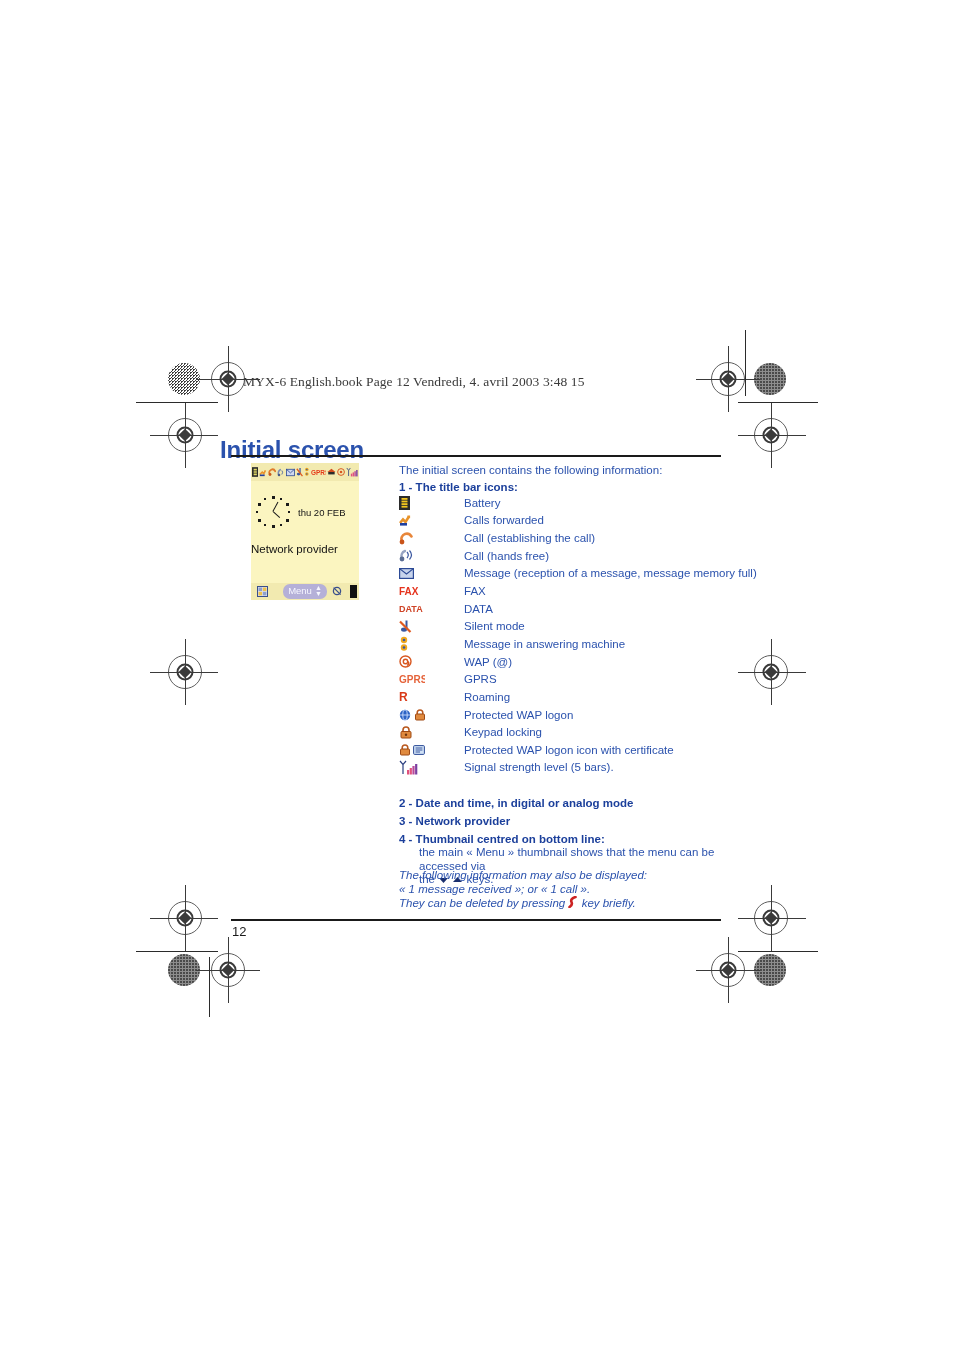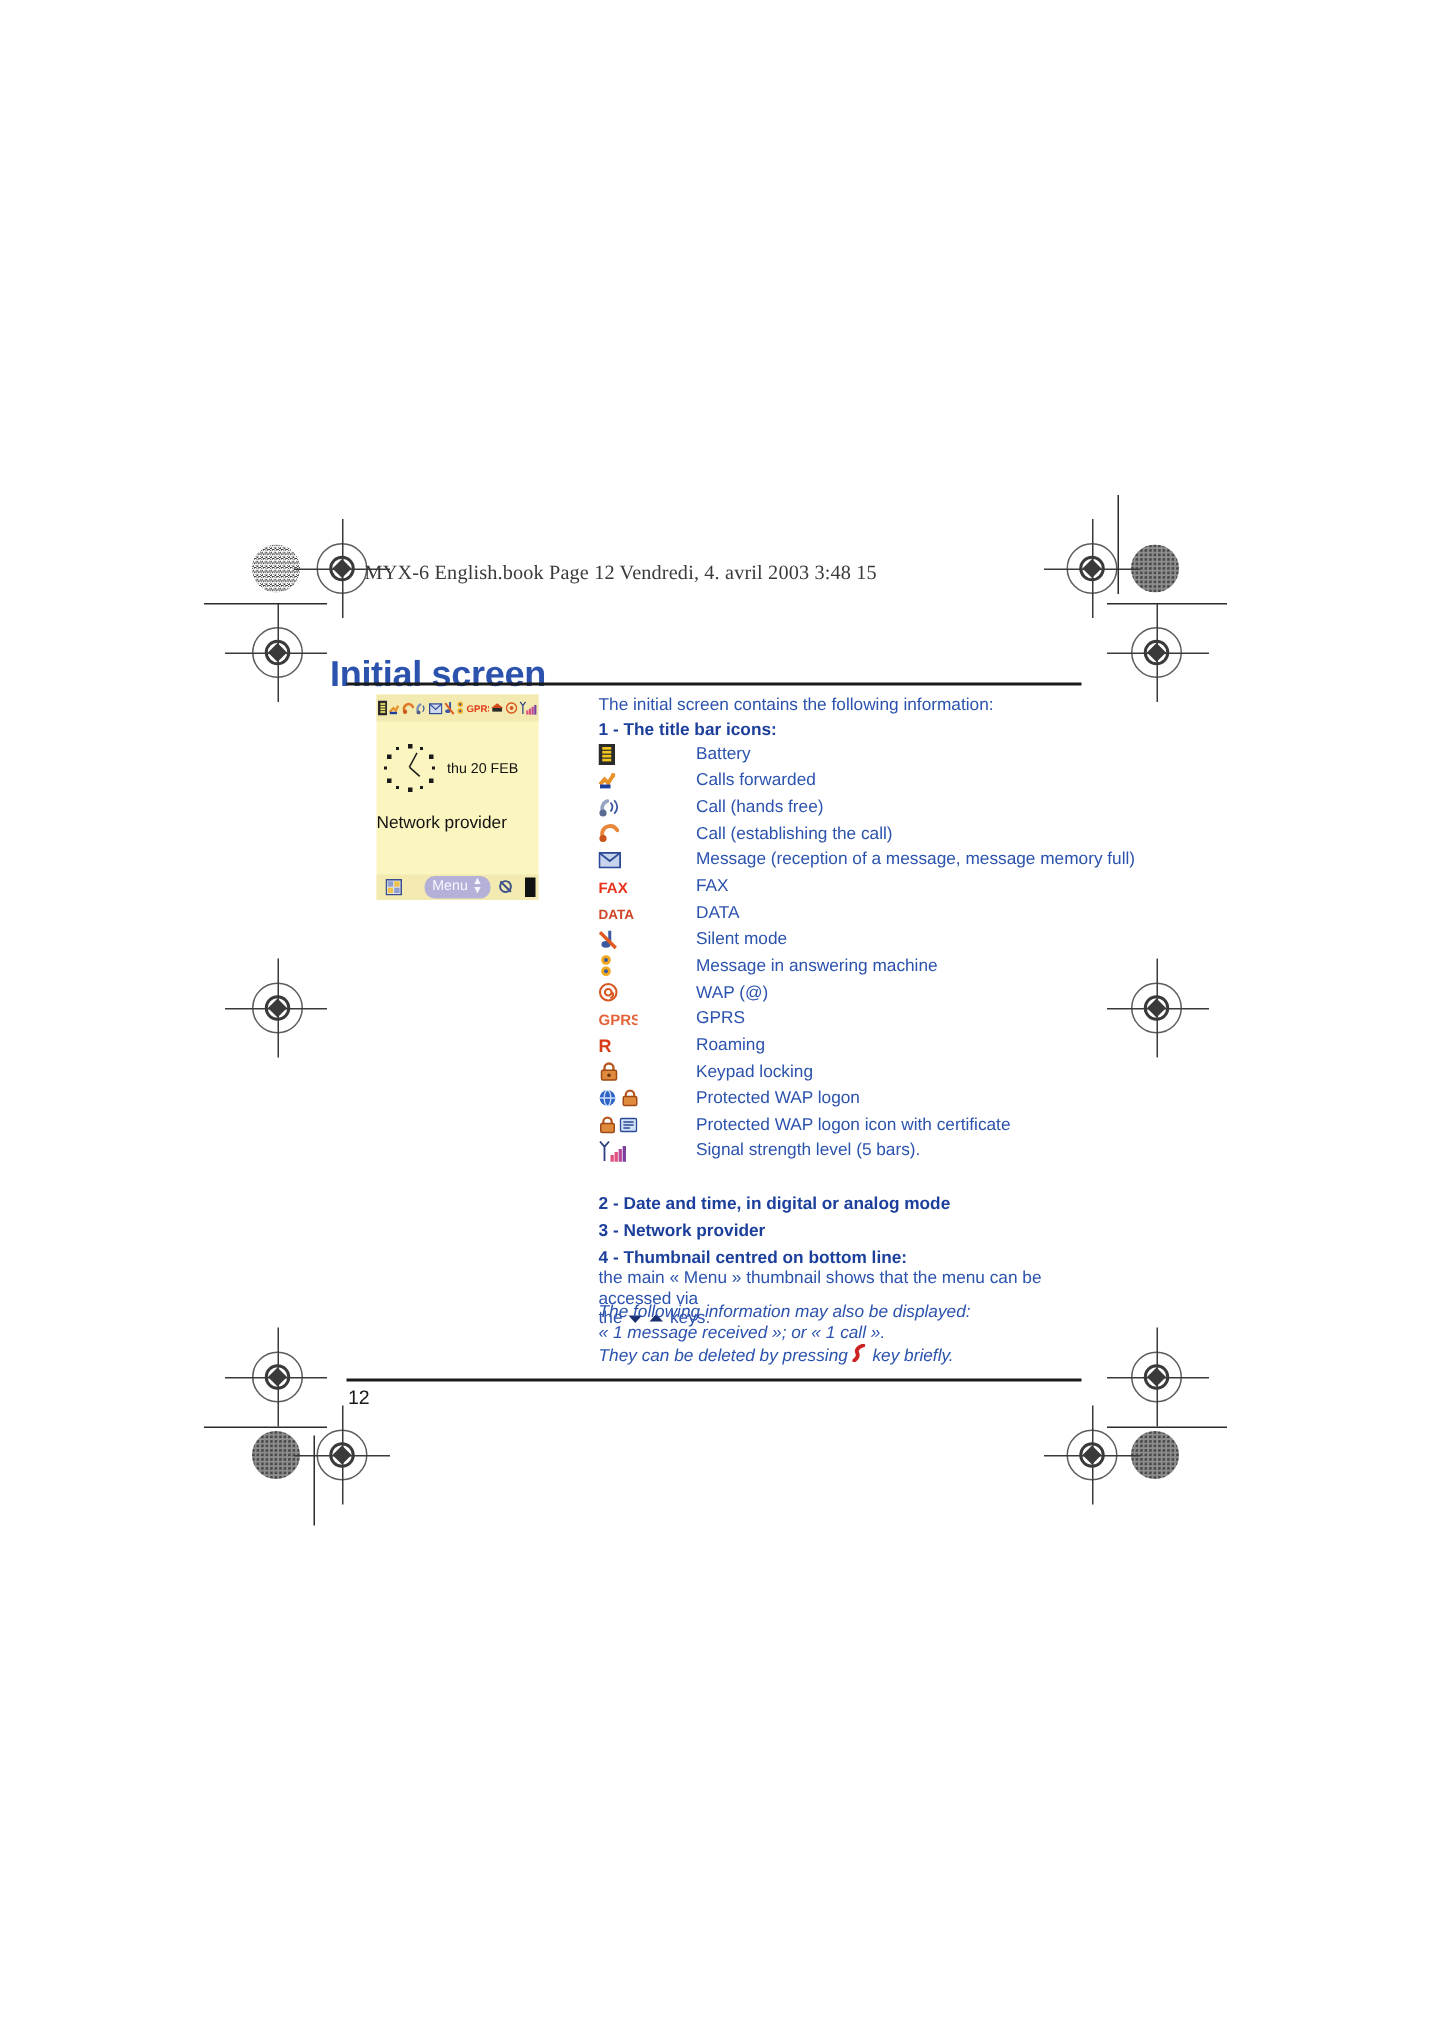--- a/index.html
+++ b/index.html
@@ -439,37 +439,37 @@
           <rect x="1" y="9" width="7" height="2.6" fill="#1f3f9e"></rect>
           <rect x="8.5" y="1.5" width="2.6" height="2.6" fill="#e8932a"></rect>
         </svg>
     </span>
     <span class="icon-label">Calls forwarded</span>
   </div>
 
   <div class="icon-row">
     <span class="icon-cell">
       <svg width="14" height="13" viewBox="0 0 14 13">
+          <path d="M3 9 C1.5 6.5 3 3 6 2 C8.5 1.2 11 2.2 12.5 4.5" stroke="#e8863a" stroke-width="2.6" fill="none" stroke-linecap="round"></path>
+          <circle cx="3" cy="10" r="2.4" fill="#c9541a"></circle>
+        </svg>
+    </span>
+    <span class="icon-label">Call (establishing the call)</span>
+  </div>
+
+  <div class="icon-row">
+    <span class="icon-cell">
+      <svg width="14" height="13" viewBox="0 0 14 13">
           <path d="M3 9 C1.5 6.5 3 3 6 2" stroke="#97a4c2" stroke-width="2.4" fill="none" stroke-linecap="round"></path>
           <circle cx="3" cy="10" r="2.4" fill="#5a6c93"></circle>
           <path d="M8 3 q2.6 3 0 6" stroke="#3a57a0" stroke-width="1.2" fill="none"></path>
           <path d="M10.5 1.5 q4 4.5 0 9" stroke="#3a57a0" stroke-width="1.2" fill="none"></path>
         </svg>
     </span>
     <span class="icon-label">Call (hands free)</span>
-  </div>
-
-  <div class="icon-row">
-    <span class="icon-cell">
-      <svg width="14" height="13" viewBox="0 0 14 13">
-          <path d="M3 9 C1.5 6.5 3 3 6 2 C8.5 1.2 11 2.2 12.5 4.5" stroke="#e8863a" stroke-width="2.6" fill="none" stroke-linecap="round"></path>
-          <circle cx="3" cy="10" r="2.4" fill="#c9541a"></circle>
-        </svg>
-    </span>
-    <span class="icon-label">Call (establishing the call)</span>
   </div>
 
   <div class="icon-row">
     <span class="icon-cell">
       <svg width="15" height="11" viewBox="0 0 15 11">
           <rect x="0.6" y="0.6" width="13.8" height="9.8" fill="#c8d4ec" stroke="#2c4a96" stroke-width="1.2"></rect>
           <path d="M0.6 0.6 L7.5 6 L14.4 0.6" stroke="#2c4a96" stroke-width="1.2" fill="none"></path>
         </svg>
     </span>
     <span class="icon-label">Message (reception of a message, message memory full)</span>
@@ -541,42 +541,42 @@
     <span class="icon-cell">
       <svg width="12" height="13" viewBox="0 0 12 13">
           <text x="0" y="11" font-family="Liberation Sans, sans-serif" font-size="12" font-weight="bold" fill="#d93a18">R</text>
         </svg>
     </span>
     <span class="icon-label">Roaming</span>
   </div>
 
   <div class="icon-row">
     <span class="icon-cell">
+      <svg width="13" height="12" viewBox="0 0 13 12">
+          <circle cx="6" cy="6" r="5.2" fill="#2c63c4"></circle>
+          <ellipse cx="6" cy="6" rx="2.2" ry="5.2" fill="none" stroke="#cfe0ff" stroke-width="0.9"></ellipse>
+          <path d="M1 6 H11" stroke="#cfe0ff" stroke-width="0.9"></path>
+        </svg>
+      <svg width="12" height="12" viewBox="0 0 12 12">
+          <path d="M3.2 5.5 L3.2 3.8 a2.8 2.8 0 0 1 5.6 0 L8.8 5.5" stroke="#b9581e" stroke-width="1.5" fill="none"></path>
+          <rect x="1.5" y="5" width="9" height="6" rx="1" fill="#e08a3e" stroke="#9e4a15"></rect>
+        </svg>
+    </span>
+    <span class="icon-label">Protected WAP logon</span>
+  </div>
+
+  <div class="icon-row">
+    <span class="icon-cell">
       <svg width="14" height="13" viewBox="0 0 14 13">
           <path d="M4 6 L4 4 a3 3 0 0 1 6 0 L10 6" stroke="#b9581e" stroke-width="1.6" fill="none"></path>
           <rect x="2" y="5.5" width="10" height="6.5" rx="1" fill="#e08a3e" stroke="#9e4a15"></rect>
           <circle cx="7" cy="8.8" r="1.2" fill="#6b3410"></circle>
         </svg>
     </span>
     <span class="icon-label">Keypad locking</span>
-  </div>
-
-  <div class="icon-row">
-    <span class="icon-cell">
-      <svg width="13" height="12" viewBox="0 0 13 12">
-          <circle cx="6" cy="6" r="5.2" fill="#2c63c4"></circle>
-          <ellipse cx="6" cy="6" rx="2.2" ry="5.2" fill="none" stroke="#cfe0ff" stroke-width="0.9"></ellipse>
-          <path d="M1 6 H11" stroke="#cfe0ff" stroke-width="0.9"></path>
-        </svg>
-      <svg width="12" height="12" viewBox="0 0 12 12">
-          <path d="M3.2 5.5 L3.2 3.8 a2.8 2.8 0 0 1 5.6 0 L8.8 5.5" stroke="#b9581e" stroke-width="1.5" fill="none"></path>
-          <rect x="1.5" y="5" width="9" height="6" rx="1" fill="#e08a3e" stroke="#9e4a15"></rect>
-        </svg>
-    </span>
-    <span class="icon-label">Protected WAP logon</span>
   </div>
 
   <div class="icon-row">
     <span class="icon-cell">
       <svg width="12" height="12" viewBox="0 0 12 12">
           <path d="M3.2 5.5 L3.2 3.8 a2.8 2.8 0 0 1 5.6 0 L8.8 5.5" stroke="#b9581e" stroke-width="1.5" fill="none"></path>
           <rect x="1.5" y="5" width="9" height="6" rx="1" fill="#e08a3e" stroke="#9e4a15"></rect>
         </svg>
       <svg width="12" height="12" viewBox="0 0 12 12">
           <rect x="0.6" y="1.6" width="10.8" height="8.8" rx="1" fill="#cfe0f5" stroke="#2c4a96"></rect>
@@ -597,21 +597,21 @@
         </svg>
     </span>
     <span class="icon-label">Signal strength level (5 bars).</span>
   </div>
 </div>
 
 <div class="sect" style="top:797px;">2 - Date and time, in digital or analog mode</div>
 <div class="sect" style="top:815px;">3 - Network provider</div>
 <div class="sect" style="top:833px;">4 - Thumbnail centred on bottom line:</div>
 
-<div class="body-text" style="top:846px; width:330px;">
+<div class="body-text" style="top:846px; width:330px;margin-left:20px;">
   <div>the main « Menu » thumbnail shows that the menu can be accessed via</div>
   <div>
     <span>the</span>
     <svg class="inline-ico" width="11" height="8" viewBox="0 0 11 8">
         <path d="M1 2 L10 2 L5.5 7 Z" fill="#1a2f6e"></path>
       </svg>
     <svg class="inline-ico" width="11" height="8" viewBox="0 0 11 8">
         <path d="M1 6 L10 6 L5.5 1 Z" fill="#1a2f6e"></path>
       </svg>
     <span>keys.</span>

